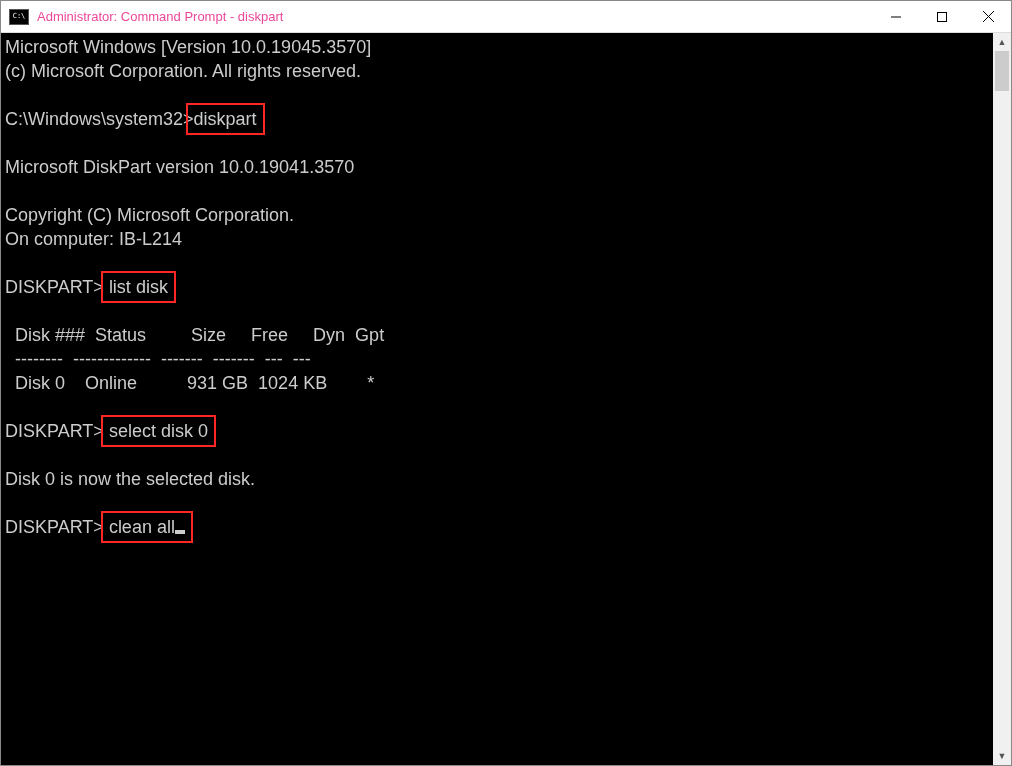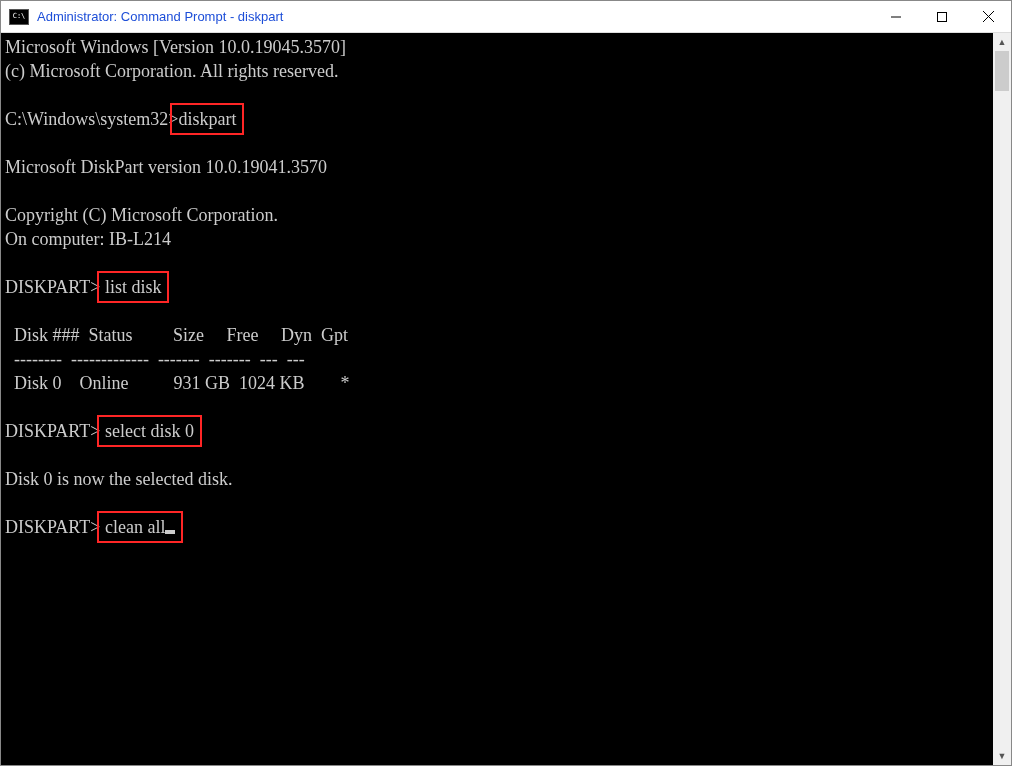--- a/index.html
+++ b/index.html
@@ -42,21 +42,21 @@
       justify-content: center;
     }
     .titlebar-icon-text {
       color: #fff;
       font-size: 7px;
       font-family: monospace;
       line-height: 1;
     }
     .titlebar-text {
       font-size: 13px;
-      color: #1d4ed8;
+      color: #ec4899;
       flex: 1;
     }
     .window-controls {
       display: flex;
     }
     .wc-btn {
       width: 46px;
       height: 32px;
       display: flex;
       align-items: center;
@@ -70,21 +70,21 @@
     }
     .terminal-container {
       flex: 1;
       display: flex;
       background: #000;
     }
     .terminal {
       flex: 1;
       background: #000;
       color: #ccc;
-      font-family: Liberation Serif, serif;
+      font-family: Liberation Sans, sans-serif;
       font-size: 18px;
       line-height: 24px;
       padding: 2px 0 0 4px;
       white-space: pre;
       overflow: hidden;
       position: relative;
     }
     .scrollbar {
       width: 18px;
       background: #f0f0f0;

